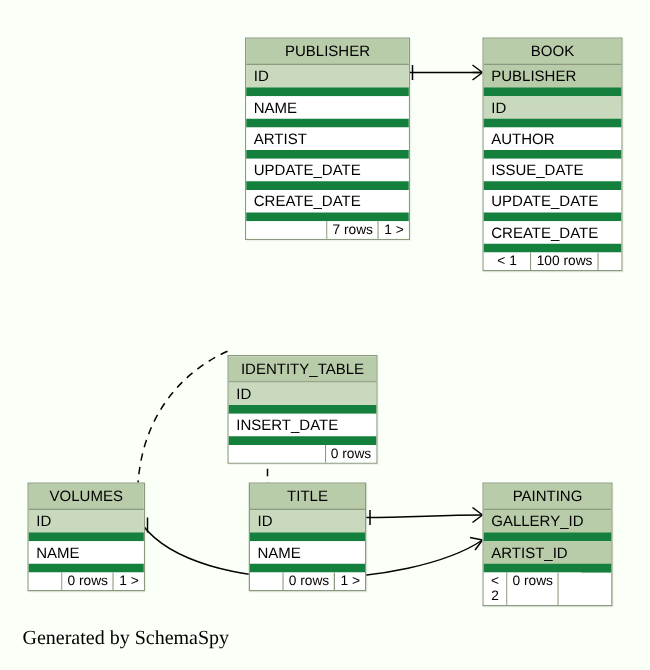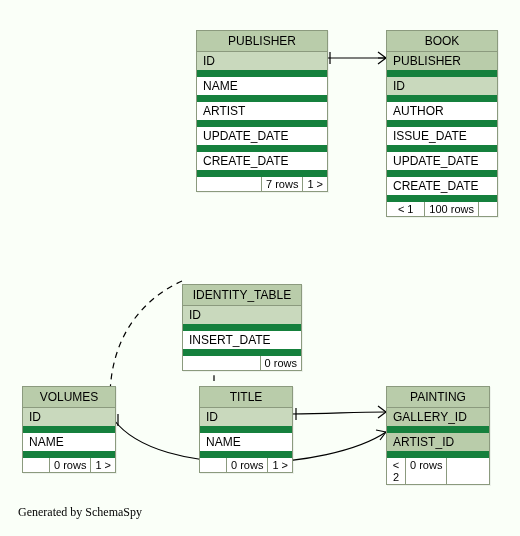--- a/index.html
+++ b/index.html
@@ -61,21 +61,21 @@
     border-right: none;
   }
   .entity .footer > div:first-child {
     flex: 1;
   }
   .generated {
     position: absolute;
     left: 18px;
     bottom: 16px;
     font-family: "Times New Roman", serif;
-    font-size: 12px;
+    font-size: 16px;
   }
 </style>
 </head>
 <body>
 
 <svg class="connections">
 
   <path d="M 326 58 L 386 58" stroke="#000" stroke-width="1.2" fill="none"></path>
 
   <path d="M 386 58 L 378 52 M 386 58 L 378 64 M 378 58 L 386 58" stroke="#000" stroke-width="1.2" fill="none"></path>

